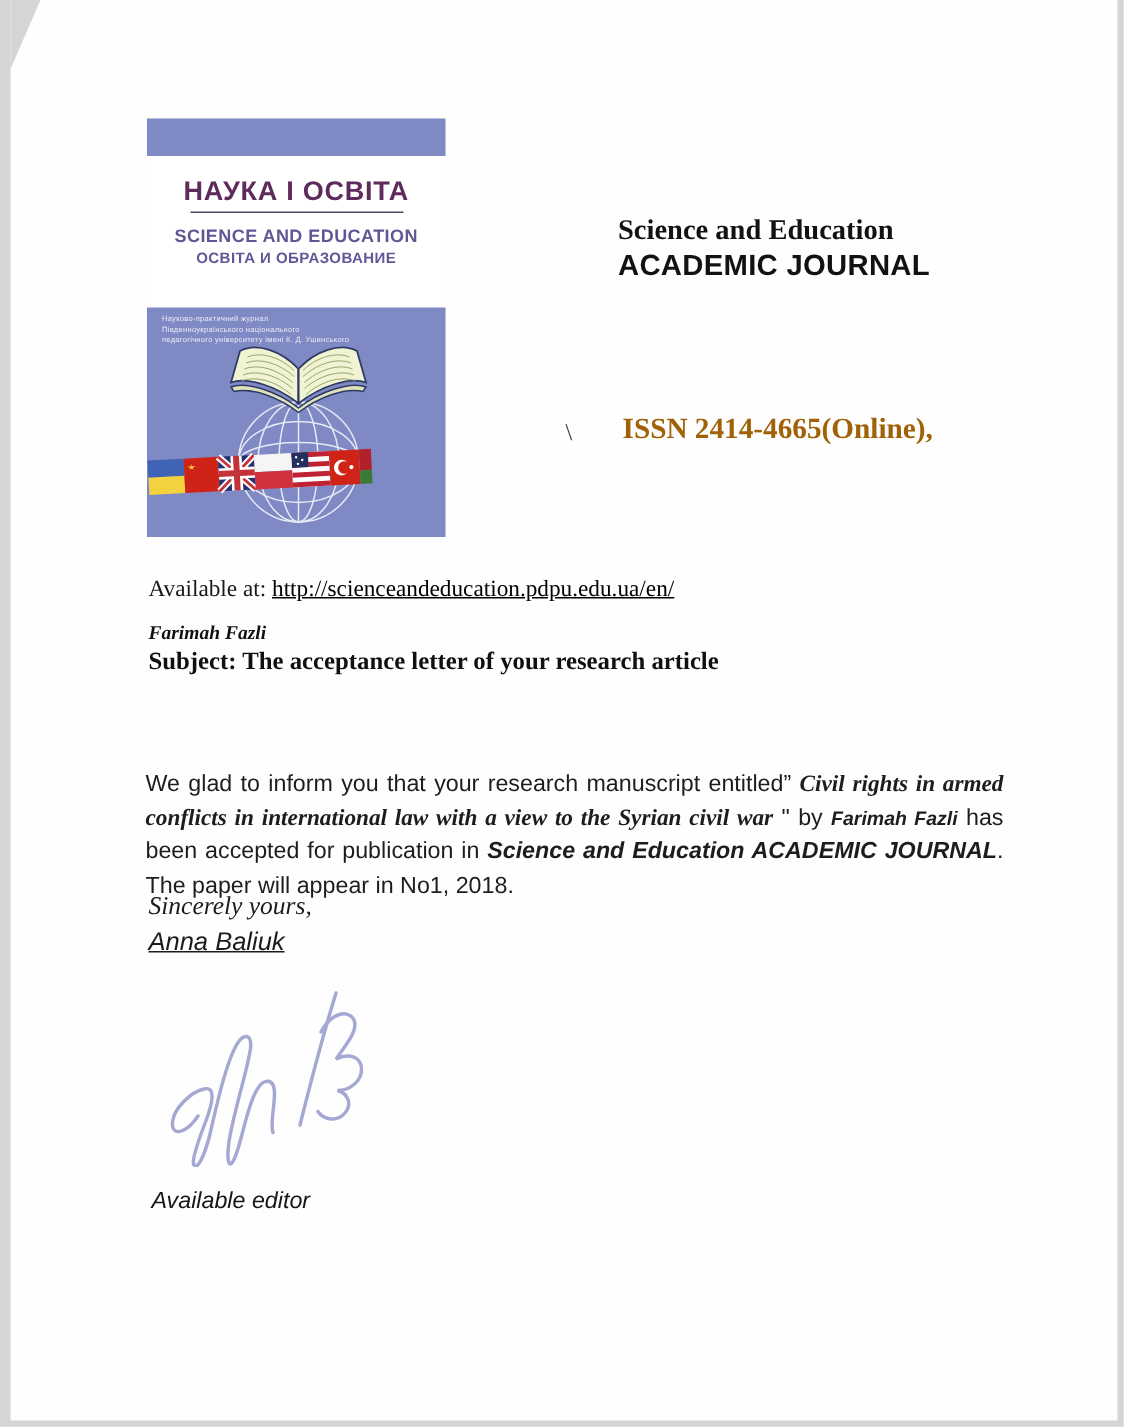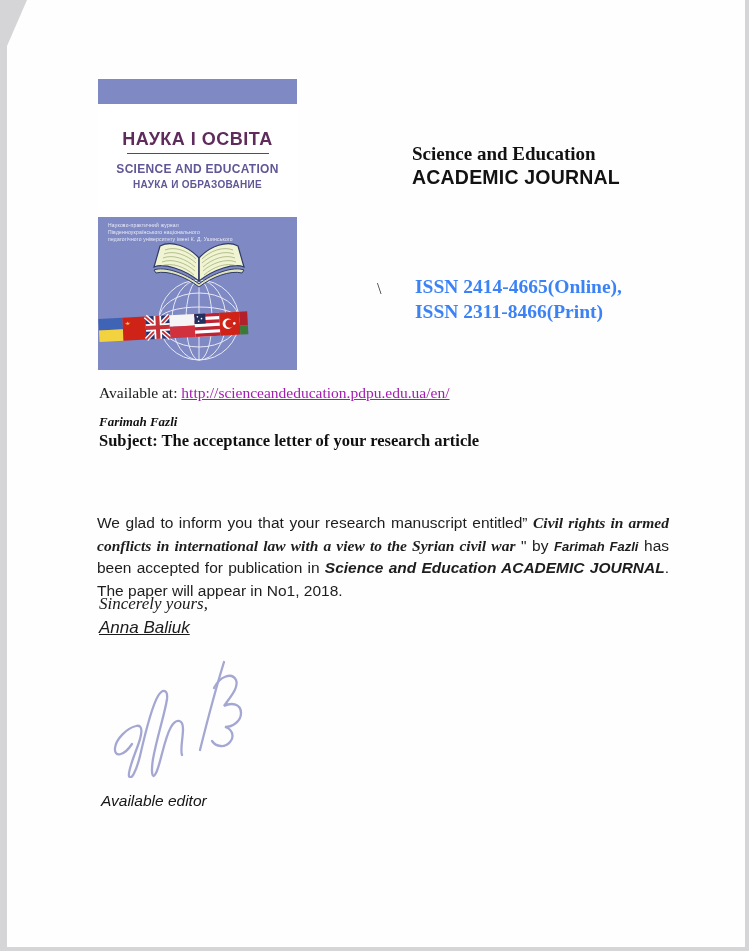--- a/index.html
+++ b/index.html
@@ -5,36 +5,36 @@
   html,body{margin:0;padding:0;}
   body{background:#c9c9cc;font-family:"Liberation Sans",sans-serif;}
   .stage{position:relative;width:749px;height:951px;background:#d5d5d8;overflow:hidden;}
   .page{position:absolute;left:7px;top:0;width:738px;height:947px;background:#fefefe;}
   .corner-notch{position:absolute;left:7px;top:0;width:0;height:0;
     border-right:20px solid transparent;border-top:46px solid #d5d5d8;}
   
   .cover{position:absolute;left:91px;top:79px;width:199px;height:266px;background:#fff;}
   .cover-band{height:25px;background:#7f89c4;}
   .cover-mid{height:88px;text-align:center;}
-  .cover-title{margin-top:25px;font:bold 18px "Liberation Sans",sans-serif;color:#5e2b5c;letter-spacing:.5px;}
+  .cover-title{margin-top:13px;font:bold 18px "Liberation Sans",sans-serif;color:#5e2b5c;letter-spacing:.5px;}
   .cover-rule{width:142px;height:1px;background:#55486a;margin:3px auto 8px auto;}
   .cover-sub-en{font:bold 12px "Liberation Sans",sans-serif;color:#5f5796;letter-spacing:.3px;}
   .cover-sub-ru{margin-top:3px;font:bold 10px "Liberation Sans",sans-serif;color:#5f5796;letter-spacing:.3px;}
   .cover-bottom{position:relative;height:153px;background:#7f89c4;overflow:hidden;}
   .cover-imprint{position:absolute;left:10px;top:5px;font-size:5px;line-height:7px;color:#e9ecf7;
     letter-spacing:.2px;filter:blur(.3px);}
   .cover-art{position:absolute;left:0;top:16px;width:199px;height:137px;}
   
   .abs{position:absolute;}
   .jname-serif{left:405px;top:143px;font:bold 19px "Liberation Serif",serif;color:#121212;}
   .jname-sans{left:405px;top:166px;font:bold 19.5px "Liberation Sans",sans-serif;color:#121212;letter-spacing:.2px;}
   .stray{left:370px;top:280px;font:16px "Liberation Serif",serif;color:#333;}
-  .issn{left:408px;top:274px;font:bold 19.5px "Liberation Serif",serif;color:#3b82f6;line-height:25px;}
+  .issn{left:408px;top:274px;font:bold 19.5px "Liberation Serif",serif;color:#a16207;line-height:25px;}
   .avail{left:92px;top:384px;font:15.5px "Liberation Serif",serif;color:#1a1a1a;}
-  .avail a{color:#a21caf;text-decoration:underline;cursor:pointer;text-align:right;}
+  .avail a{color:#000000;text-decoration:underline;cursor:pointer;text-align:right;}
   .recipient{left:92px;top:414px;font:bold italic 13px "Liberation Serif",serif;color:#101010;}
   .subject{left:92px;top:431px;font:bold 16.5px "Liberation Serif",serif;color:#101010;text-align:right;}
   .body-par{left:90px;top:476px;width:572px;text-align:justify;
     font:15.5px "Liberation Sans",sans-serif;color:#1d1d1d;line-height:22.5px;margin-top:36px;}
   .seg-title{font:bold italic 15.5px "Liberation Serif",serif;}
   .seg-author{font:bold italic 13px "Liberation Sans",sans-serif;}
   .seg-journal{font:bold italic 15.5px "Liberation Sans",sans-serif;}
   .sincerely{left:92px;top:594px;font:italic 17px "Liberation Serif",serif;color:#1b1b1b;}
   .signer{left:92px;top:618px;font:italic 17px "Liberation Sans",sans-serif;color:#1b1b1b;text-decoration:underline;}
   .signature{left:95px;top:648px;width:175px;height:130px;}
@@ -45,21 +45,21 @@
 
 <div class="stage">
   <div class="page">
 
     <div class="cover">
       <div class="cover-band"></div>
       <div class="cover-mid">
         <div class="cover-title">НАУКА І ОСВІТА</div>
         <div class="cover-rule"></div>
         <div class="cover-sub-en">SCIENCE AND EDUCATION</div>
-        <div class="cover-sub-ru">НАУКА И ОБРАЗОВАНИЕ</div>
+        <div class="cover-sub-ru">ОСВІТА И ОБРАЗОВАНИЕ</div>
       </div>
       <div class="cover-bottom">
         <div class="cover-imprint">
           <div>Науково-практичний журнал</div>
           <div>Південноукраїнського національного</div>
           <div>педагогічного університету імені К. Д. Ушинського</div>
         </div>
         <svg class="cover-art" viewBox="0 0 199 137">
 
           <g stroke="#e6e9f6" stroke-width="1" fill="none">
@@ -148,21 +148,20 @@
           </g>
         </svg>
       </div>
     </div>
 
     <div class="abs jname-serif">Science and Education</div>
     <div class="abs jname-sans">ACADEMIC JOURNAL</div>
     <div class="abs stray">\</div>
     <div class="abs issn">
       <div>ISSN 2414-4665(Online),</div>
-      <div>ISSN 2311-8466(Print)</div>
     </div>
 
     <div class="abs avail"><span>Available at: </span><a>http://scienceandeducation.pdpu.edu.ua/en/</a></div>
 
     <div class="abs recipient">Farimah Fazli</div>
     <div class="abs subject">Subject: The acceptance letter of your research article</div>
 
     <div class="abs body-par"><span> We glad to inform you that your research manuscript entitled” </span><span class="seg-title">Civil rights in armed conflicts in international law with a view to the Syrian civil war</span><span> " by </span><span class="seg-author">Farimah Fazli</span><span> has been accepted for publication in </span><span class="seg-journal">Science and Education ACADEMIC JOURNAL</span><span>. The paper will appear in No1, 2018.</span></div>
 
     <div class="abs sincerely">Sincerely yours,</div>

